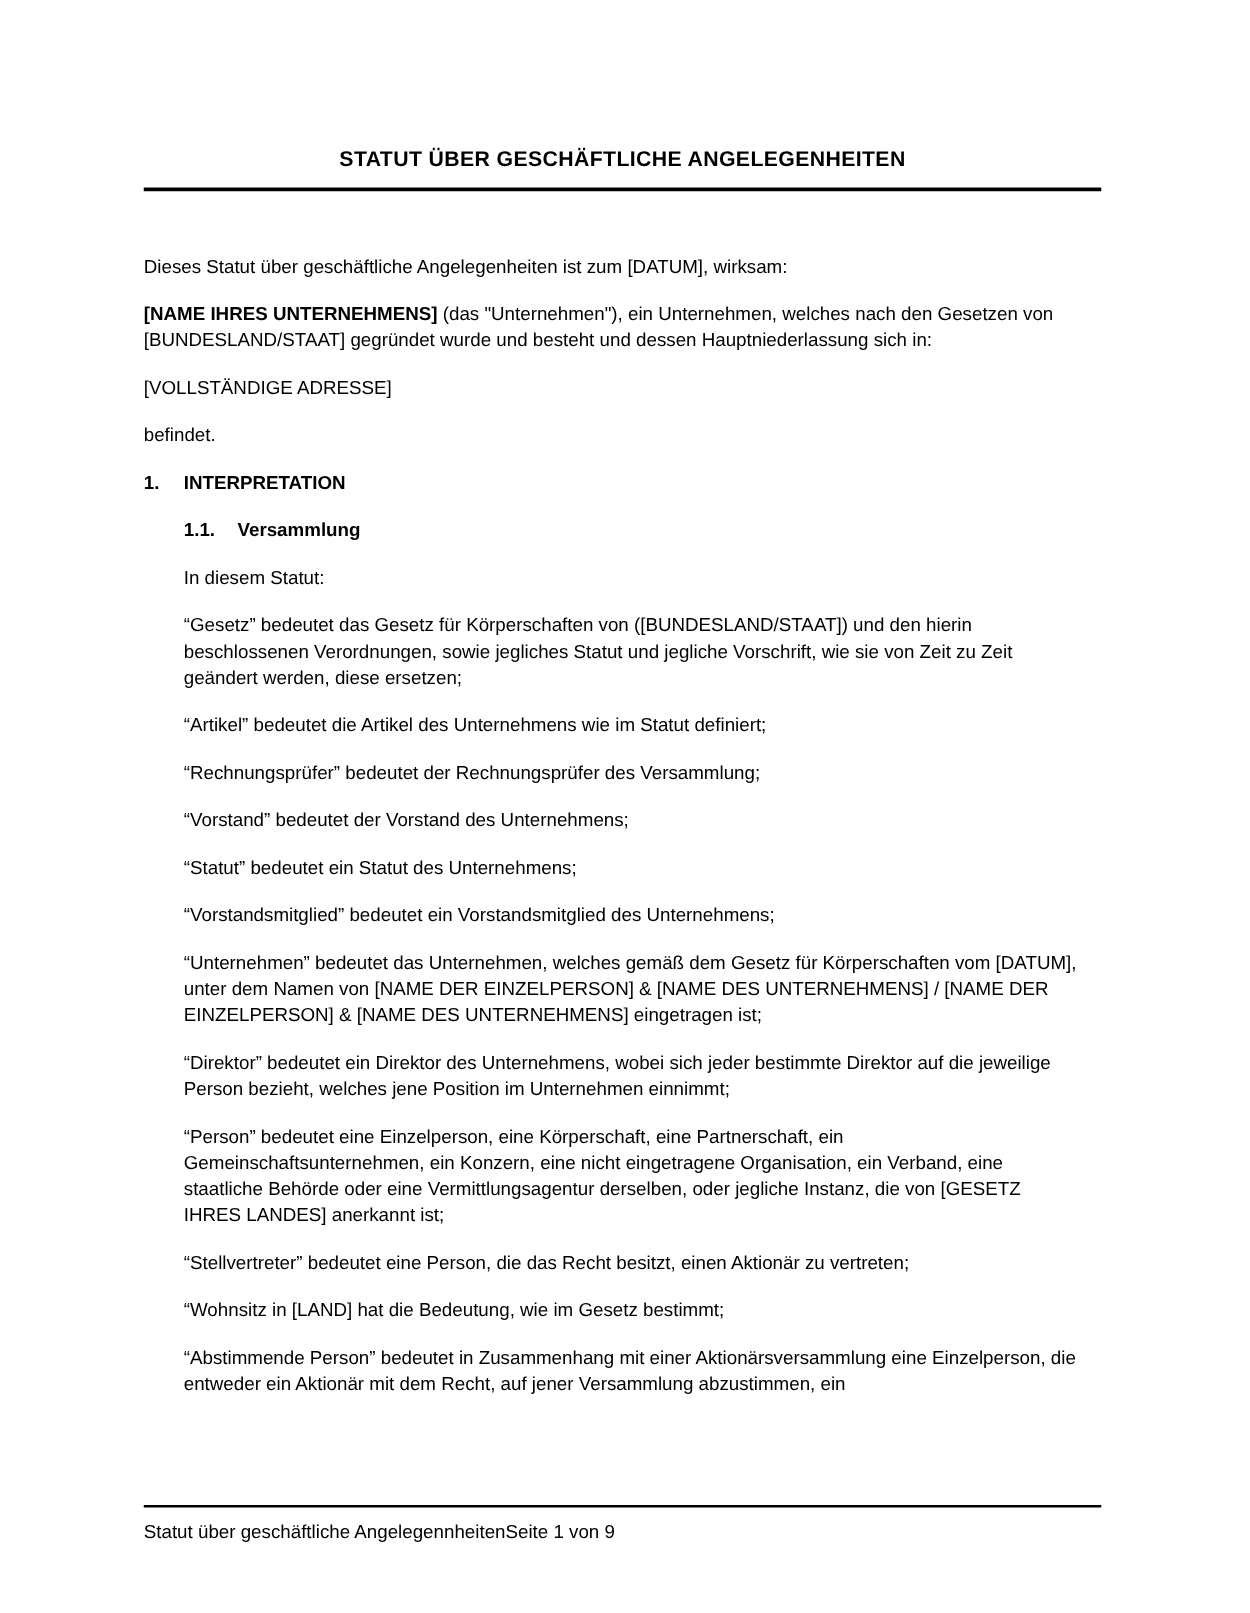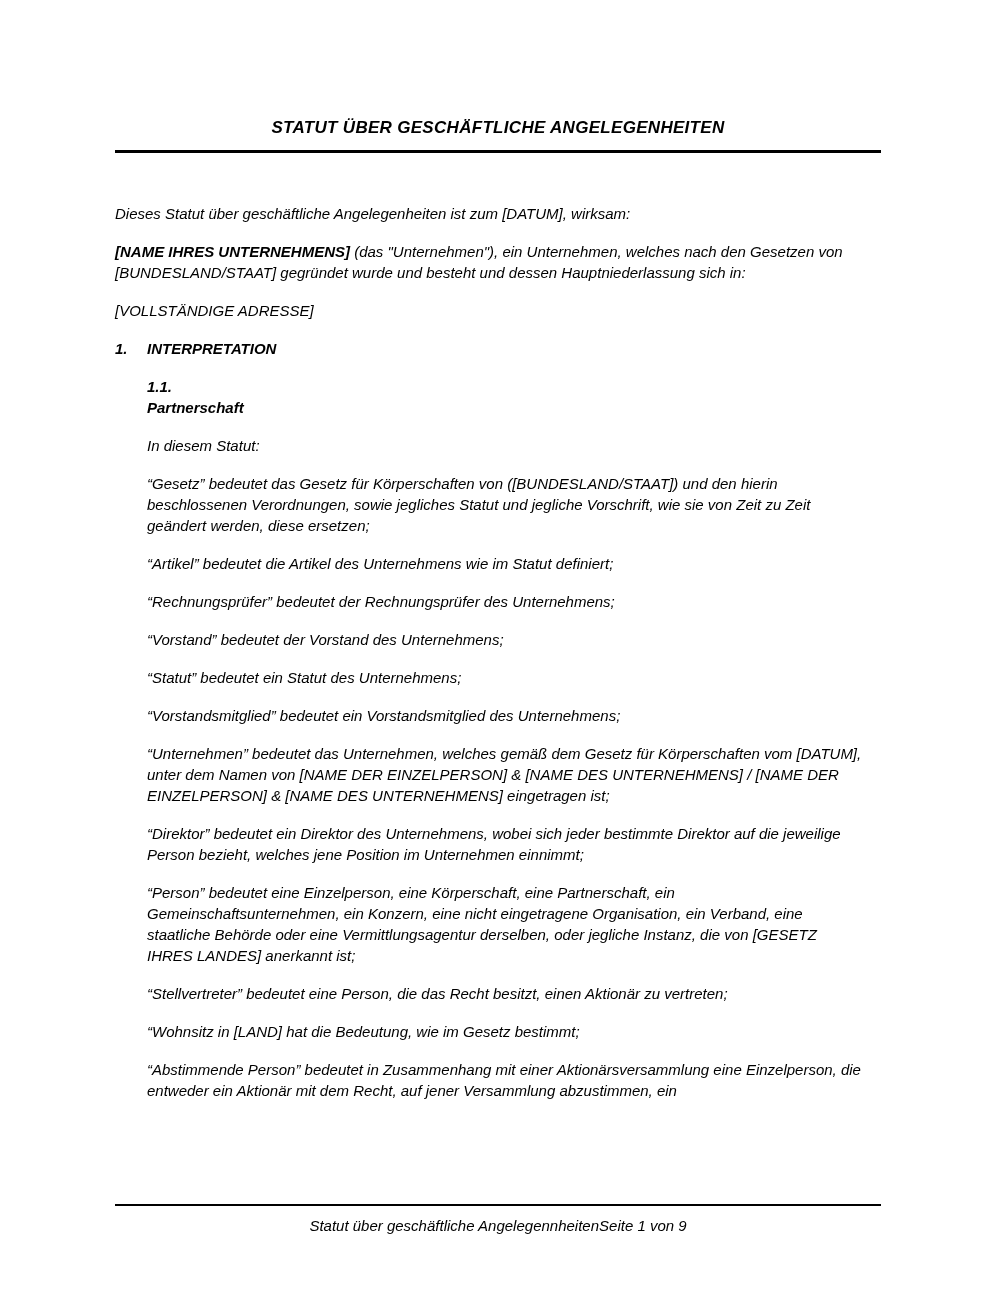--- a/index.html
+++ b/index.html
@@ -8,21 +8,20 @@
     width: 1000px;
     height: 1290px;
     margin: 0 auto;
     background: #ffffff;
     color: #000000;
     font-family: "Liberation Sans", sans-serif;
     font-size: 15px;
     line-height: 21px;
     box-sizing: border-box;
     overflow: hidden;
-    font-style: italic;
   }
   .content { padding: 117px 119px 0 115px; }
   .title {
     font-size: 17px;
     line-height: 21px;
     font-weight: bold;
     text-align: center;
     letter-spacing: 0.3px;
     margin: 0 0 12px 0;
   }
@@ -35,73 +34,73 @@
   .heading1 {
     display: flex;
     font-weight: bold;
     margin: 9px 0 17px 0;
   }
   .num1 { flex: none; width: 32px; }
   .heading2 {
     display: flex;
     font-weight: bold;
     margin: 0 0 17px 32px;
-    flex-direction: column;
   }
   .num2 { flex: none; width: 43px; }
   .ind { margin-left: 32px; }
   .footer {
     position: absolute;
     left: 115px;
     right: 119px;
     top: 1204px;
   }
   .footer-rule {
     height: 2px;
     background: #000000;
     margin: 0 0 9px 0;
   }
   .footer-row {
     display: flex;
-    justify-content: center;
+    justify-content: flex-start;
     font-size: 15px;
     line-height: 21px;
   }
 </style>
 </head>
 <body>
 
 <div class="page">
   <div class="content">
 
     <h1 class="title">STATUT ÜBER GESCHÄFTLICHE ANGELEGENHEITEN</h1>
     <div class="title-rule"></div>
 
     <p>Dieses Statut über geschäftliche Angelegenheiten ist zum [DATUM], wirksam:</p>
 
     <p><b>[NAME IHRES UNTERNEHMENS]</b> <span>(das "Unternehmen"), ein Unternehmen, welches nach den Gesetzen von [BUNDESLAND/STAAT] gegründet wurde und besteht und dessen Hauptniederlassung sich in:</span></p>
 
     <p>[VOLLSTÄNDIGE ADRESSE]</p>
 
+    <p>befindet.</p>
 
     <div class="heading1">
       <span class="num1">1.</span>
       <span>INTERPRETATION</span>
     </div>
 
     <div class="heading2">
       <span class="num2">1.1.</span>
-      <span>Partnerschaft</span>
+      <span>Versammlung</span>
     </div>
 
     <p class="ind">In diesem Statut:</p>
 
     <p class="ind">“Gesetz” bedeutet das Gesetz für Körperschaften von ([BUNDESLAND/STAAT]) und den hierin beschlossenen Verordnungen, sowie jegliches Statut und jegliche Vorschrift, wie sie von Zeit zu Zeit geändert werden, diese ersetzen;</p>
     <p class="ind">“Artikel” bedeutet die Artikel des Unternehmens wie im Statut definiert;</p>
-    <p class="ind">“Rechnungsprüfer” bedeutet der Rechnungsprüfer des Unternehmens;</p>
+    <p class="ind">“Rechnungsprüfer” bedeutet der Rechnungsprüfer des Versammlung;</p>
     <p class="ind">“Vorstand” bedeutet der Vorstand des Unternehmens;</p>
     <p class="ind">“Statut” bedeutet ein Statut des Unternehmens;</p>
     <p class="ind">“Vorstandsmitglied” bedeutet ein Vorstandsmitglied des Unternehmens;</p>
     <p class="ind">“Unternehmen” bedeutet das Unternehmen, welches gemäß dem Gesetz für Körperschaften vom [DATUM], unter dem Namen von [NAME DER EINZELPERSON] &amp; [NAME DES UNTERNEHMENS] / [NAME DER EINZELPERSON] &amp; [NAME DES UNTERNEHMENS] eingetragen ist;</p>
     <p class="ind">“Direktor” bedeutet ein Direktor des Unternehmens, wobei sich jeder bestimmte Direktor auf die jeweilige Person bezieht, welches jene Position im Unternehmen einnimmt;</p>
     <p class="ind">“Person” bedeutet eine Einzelperson, eine Körperschaft, eine Partnerschaft, ein Gemeinschaftsunternehmen, ein Konzern, eine nicht eingetragene Organisation, ein Verband, eine staatliche Behörde oder eine Vermittlungsagentur derselben, oder jegliche Instanz, die von [GESETZ IHRES LANDES] anerkannt ist;</p>
     <p class="ind">“Stellvertreter” bedeutet eine Person, die das Recht besitzt, einen Aktionär zu vertreten;</p>
     <p class="ind">“Wohnsitz in [LAND] hat die Bedeutung, wie im Gesetz bestimmt;</p>
     <p class="ind">“Abstimmende Person” bedeutet in Zusammenhang mit einer Aktionärsversammlung eine Einzelperson, die entweder ein Aktionär mit dem Recht, auf jener Versammlung abzustimmen, ein</p>
 

